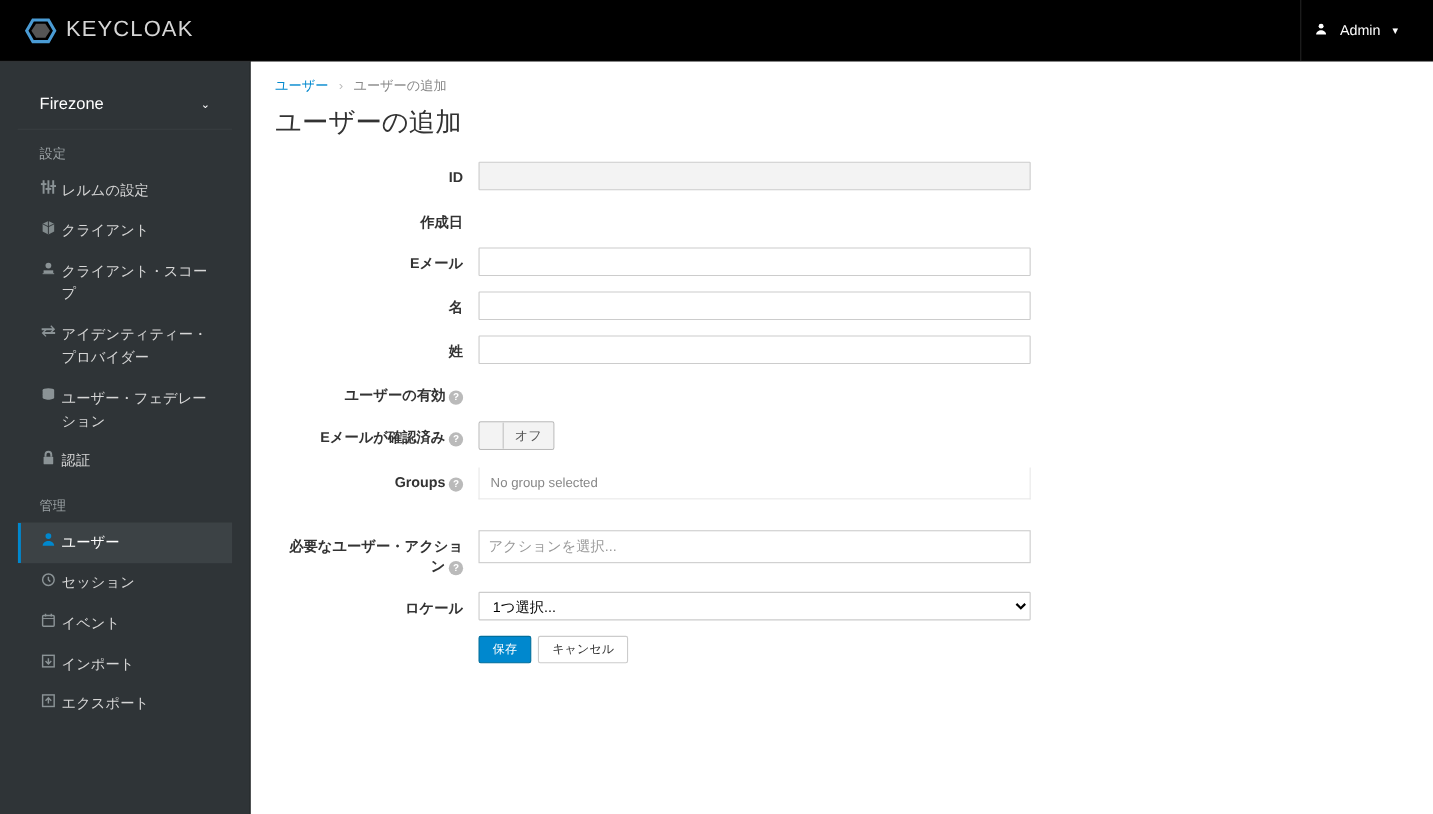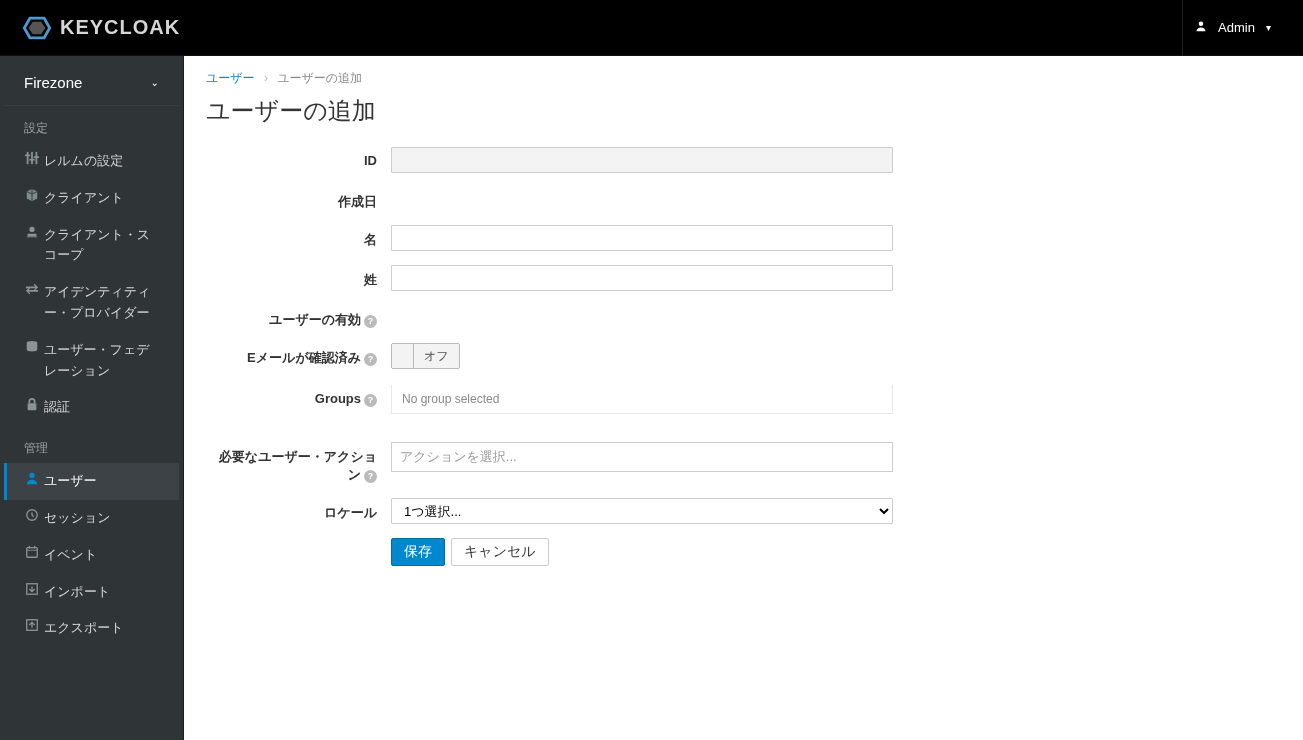--- a/index.html
+++ b/index.html
@@ -1,23 +1,23 @@
 <!DOCTYPE html>
 <html><head>
 <meta charset="utf-8">
 <style>
 *{box-sizing:border-box;margin:0;padding:0}
 body{font-family:"Helvetica Neue",Helvetica,Arial,sans-serif;font-size:13px;color:#333;background:#fff}
 .topbar{background:#000;height:56px;display:flex;align-items:center;justify-content:space-between;padding:0 20px;border-bottom:1px solid #111}
 .logo{display:flex;align-items:center;gap:6px}
 .logo svg{height:24px}
-.logo-text{color:#d6d6d6;font-weight:700;font-size:20px;letter-spacing:1px}
+.logo-text{color:#d6d6d6;font-weight:400;font-size:20px;letter-spacing:1px}
 .user-menu{color:#fff;font-size:13px;display:flex;align-items:center;gap:11px;padding:0 12px;height:56px;border-left:1px solid #222;cursor:pointer}
 .layout{display:flex;min-height:calc(100vh - 56px)}
-.sidebar{width:184px;background:#2f3437;color:#d6d6d6;padding:4px;flex-shrink:0;border-right:1px solid #1b1e20}
+.sidebar{width:228px;background:#2f3437;color:#d6d6d6;padding:16px;flex-shrink:0;border-right:1px solid #1b1e20}
 .realm-selector{padding:14px 20px;display:flex;align-items:center;justify-content:space-between;font-size:15px;cursor:pointer;color:#fff;border-bottom:1px solid #383e41}
 .section-header{padding:14px 20px 6px;font-size:12px;color:#9ca3a6}
 .nav-item{display:flex;align-items:flex-start;padding:8px 20px;font-size:13px;color:#d6d6d6;cursor:pointer;gap:4px}
 .nav-item.active{background:#3c4245;box-shadow:inset 3px 0 0 #0088ce;color:#fff}
 .nav-icon{width:16px;text-align:center;color:#8b9396;flex-shrink:0;display:flex;align-items:center;justify-content:center}
 .nav-item.active .nav-icon{color:#0088ce}
 .nav-label{line-height:1.6}
 .main{flex:1;padding:14px 22px;background:#fff}
 .breadcrumb{font-size:12px;color:#888;margin-bottom:8px}
 .breadcrumb a{color:#0088ce;text-decoration:none}
@@ -32,21 +32,21 @@
 input.text-input[readonly]{background:#f3f3f3}
 .toggle{display:inline-flex;border:1px solid #bababa;border-radius:2px;overflow:hidden;height:26px;font-size:12px}
 .toggle-on{background:#39a5dc;color:#fff;padding:4px 10px;border-right:1px solid #bababa}
 .toggle-off-empty{background:#f3f3f3;width:22px}
 .toggle-on-empty{background:#f3f3f3;width:22px;border-right:1px solid #bababa}
 .toggle-off{background:#f3f3f3;color:#555;padding:4px 10px}
 .group-select{width:100%;height:28px;border:1px solid #bababa;border-radius:2px;display:flex;align-items:center;justify-content:space-between;padding:0 4px 0 10px;font-size:13px;color:#888;background:#fff;cursor:pointer}
 .group-select-btn{width:22px;height:22px;background:#eee;border:1px solid #ccc;border-radius:2px;display:flex;align-items:center;justify-content:center;font-size:9px;color:#666}
 .group-status{border:1px solid #e8e8e8;border-top:none;padding:7px 10px;font-size:12px;color:#888;background:#fff}
 .multi-input{width:100%;min-height:30px;border:1px solid #ccc;padding:5px 8px;font-size:13px;color:#999}
-.btn{display:inline-block;padding:4px 12px;font-size:14px;border-radius:2px;border:1px solid;cursor:pointer}
+.btn{display:inline-block;padding:4px 12px;font-size:11px;border-radius:2px;border:1px solid;cursor:pointer}
 .btn-primary{background:#0088ce;border-color:#006e9c;color:#fff}
 .btn-default{background:#fff;border-color:#ccc;color:#333}
 .btn-row{margin-left:185px;display:flex;gap:6px;margin-top:4px}
 .chev{font-size:10px}
 </style>
 </head>
 <body>
 
 <div class="topbar">
   <div class="logo">
@@ -201,20 +201,24 @@
       <div class="form-label">ID</div>
       <div class="form-control-wrap"><input class="text-input" readonly="" style=""></div>
     </div>
 
     <div class="form-row">
       <div class="form-label">作成日</div>
       <div class="form-control-wrap"></div>
     </div>
 
 
+    <div class="form-row">
+      <div class="form-label">Eメール</div>
+      <div class="form-control-wrap"><input class="text-input" style=""></div>
+    </div>
 
     <div class="form-row">
       <div class="form-label">名</div>
       <div class="form-control-wrap"><input class="text-input" style=""></div>
     </div>
 
     <div class="form-row">
       <div class="form-label">姓</div>
       <div class="form-control-wrap"><input class="text-input" style=""></div>
     </div>

